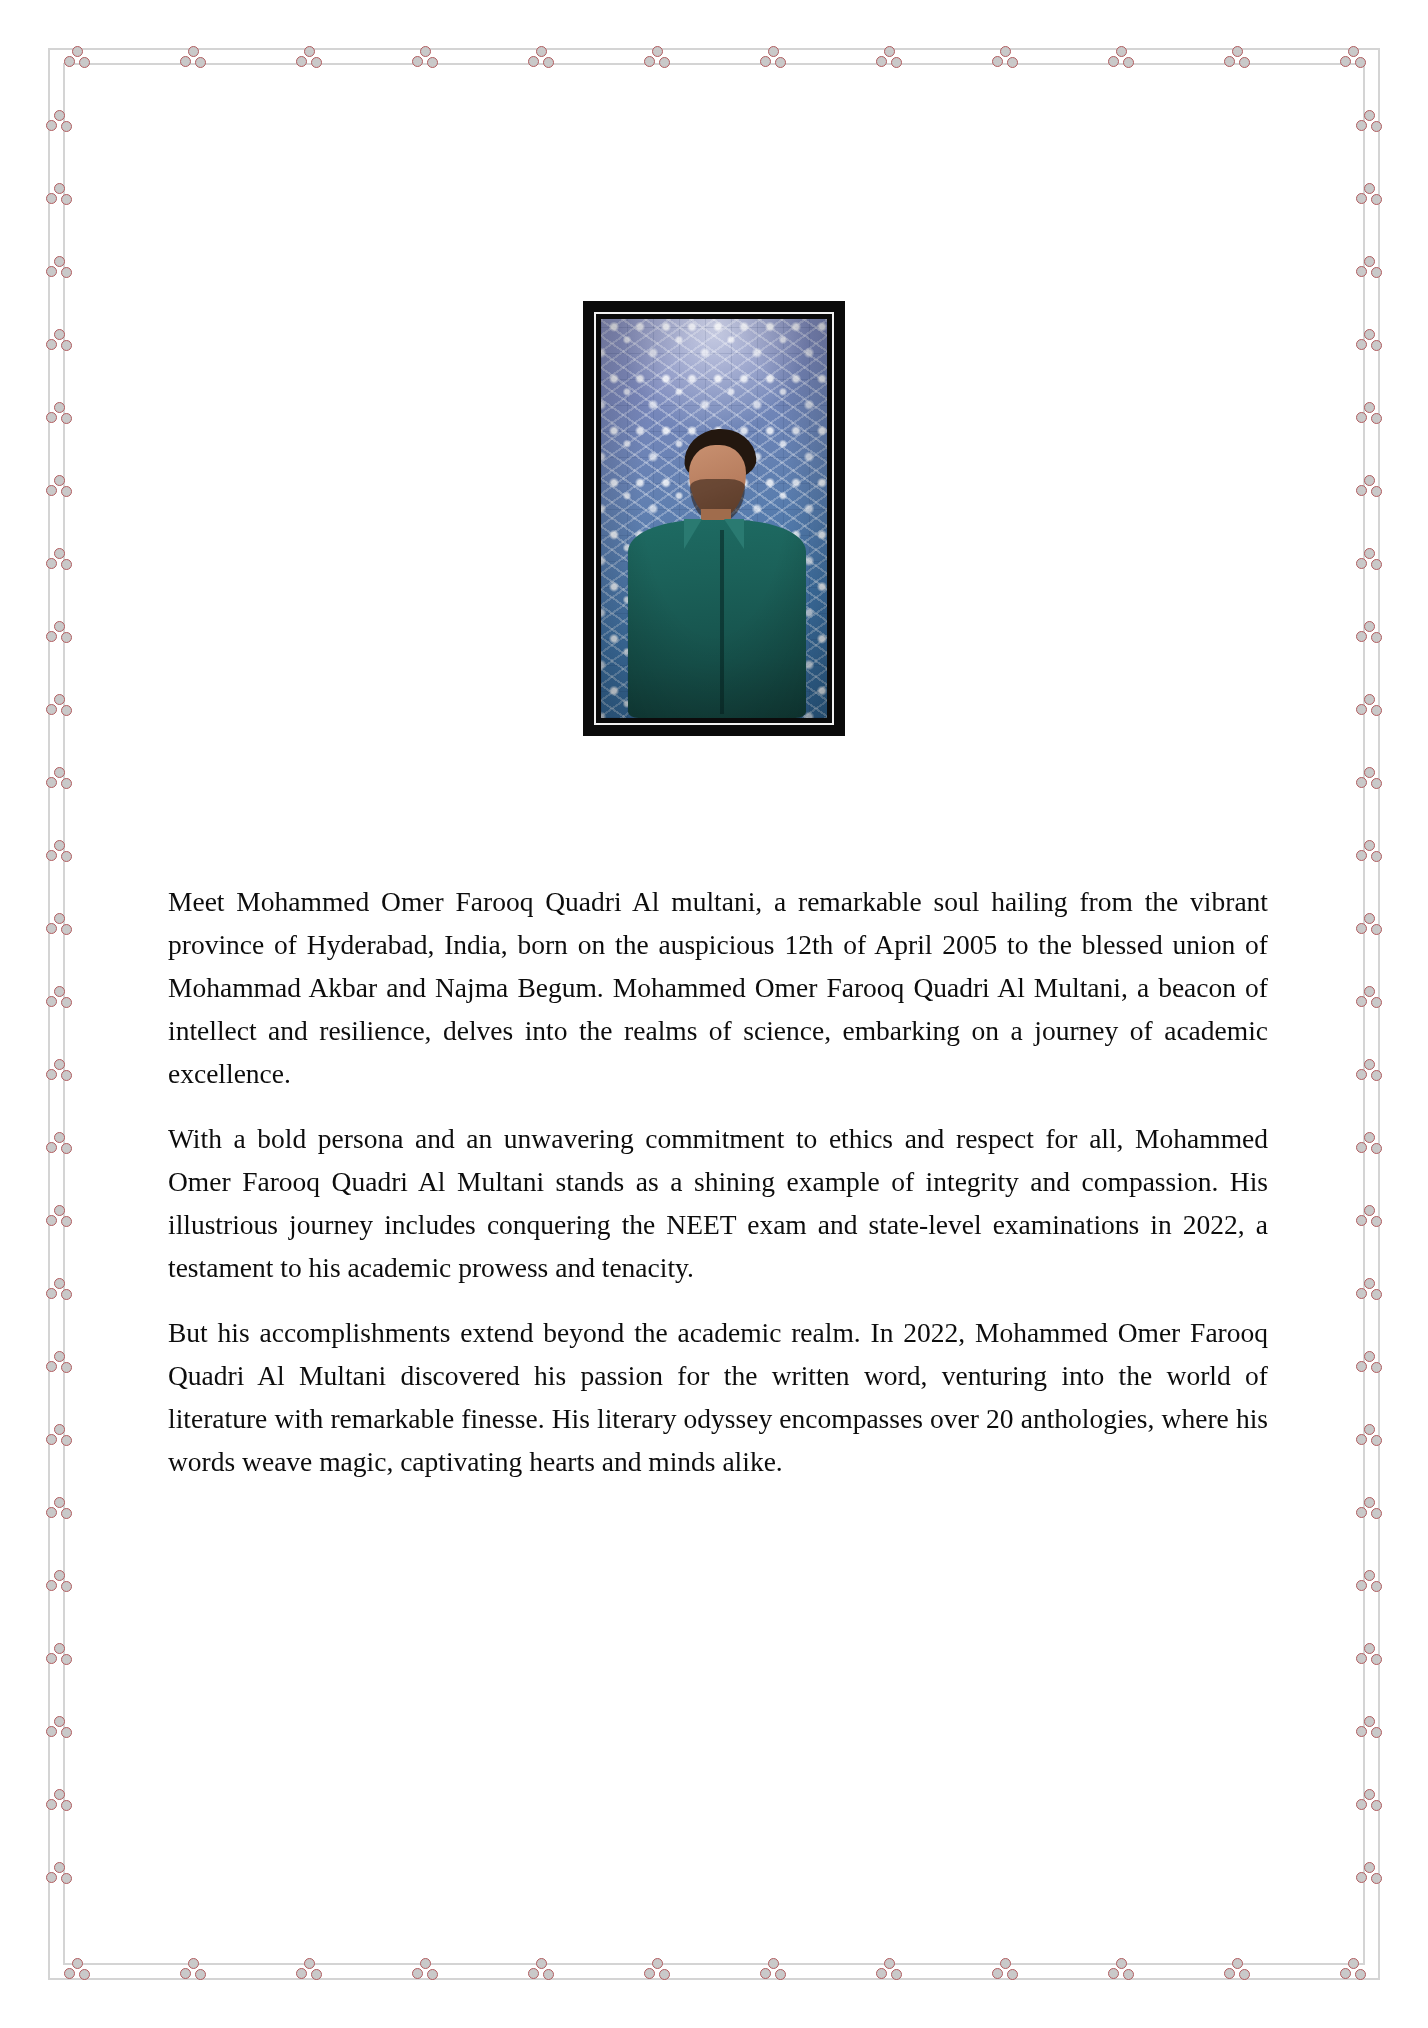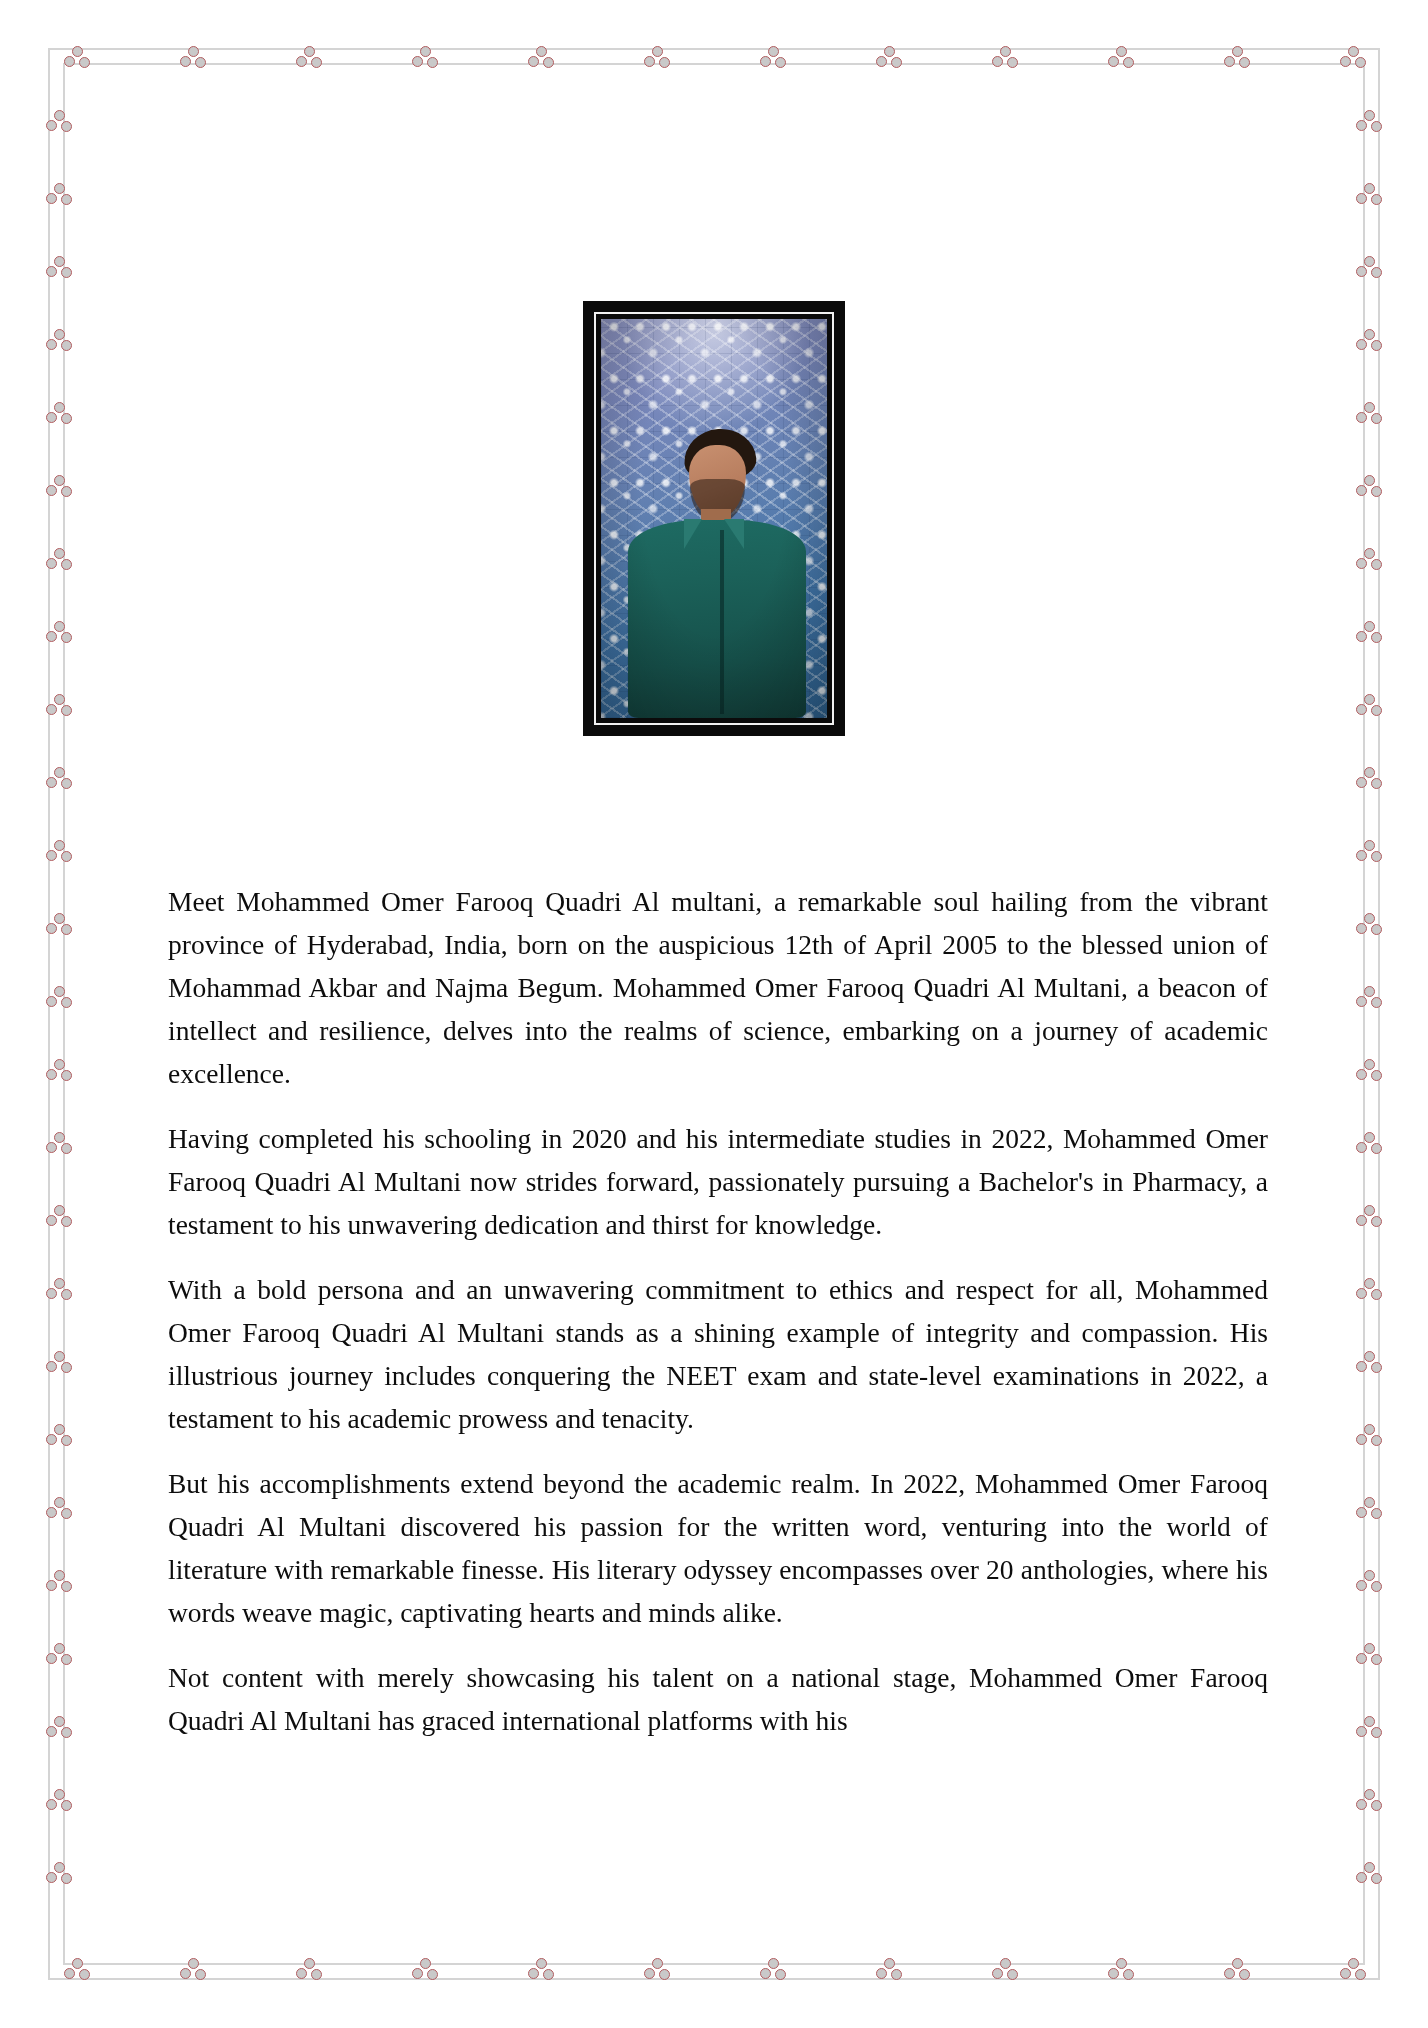--- a/index.html
+++ b/index.html
@@ -625,19 +625,17 @@
           <div class="collar-r"></div>
           <div class="shirt-placket"></div>
         </div>
         <div class="photo-vignette"></div>
       </div>
     </div>
   </div>
 
   <div class="body-col">
     <p class="para">Meet Mohammed Omer Farooq Quadri Al multani, a remarkable soul hailing from the vibrant province of Hyderabad, India, born on the auspicious 12th of April 2005 to the blessed union of Mohammad Akbar and Najma Begum. Mohammed Omer Farooq Quadri Al Multani, a beacon of intellect and resilience, delves into the realms of science, embarking on a journey of academic excellence.</p>
-    <p class="para">Having completed his schooling in 2020 and his intermediate studies in 2022, Mohammed Omer Farooq Quadri Al Multani now strides forward, passionately pursuing a Bachelor's in Pharmacy, a testament to his unwavering dedication and thirst for knowledge.</p>
     <p class="para">With a bold persona and an unwavering commitment to ethics and respect for all, Mohammed Omer Farooq Quadri Al Multani stands as a shining example of integrity and compassion. His illustrious journey includes conquering the NEET exam and state-level examinations in 2022, a testament to his academic prowess and tenacity.</p>
     <p class="para">But his accomplishments extend beyond the academic realm. In 2022, Mohammed Omer Farooq Quadri Al Multani discovered his passion for the written word, venturing into the world of literature with remarkable finesse. His literary odyssey encompasses over 20 anthologies, where his words weave magic, captivating hearts and minds alike.</p>
-    <p class="para">Not content with merely showcasing his talent on a national stage, Mohammed Omer Farooq Quadri Al Multani has graced international platforms with his</p>
   </div>
 
 </div>
 
 </body></html>

